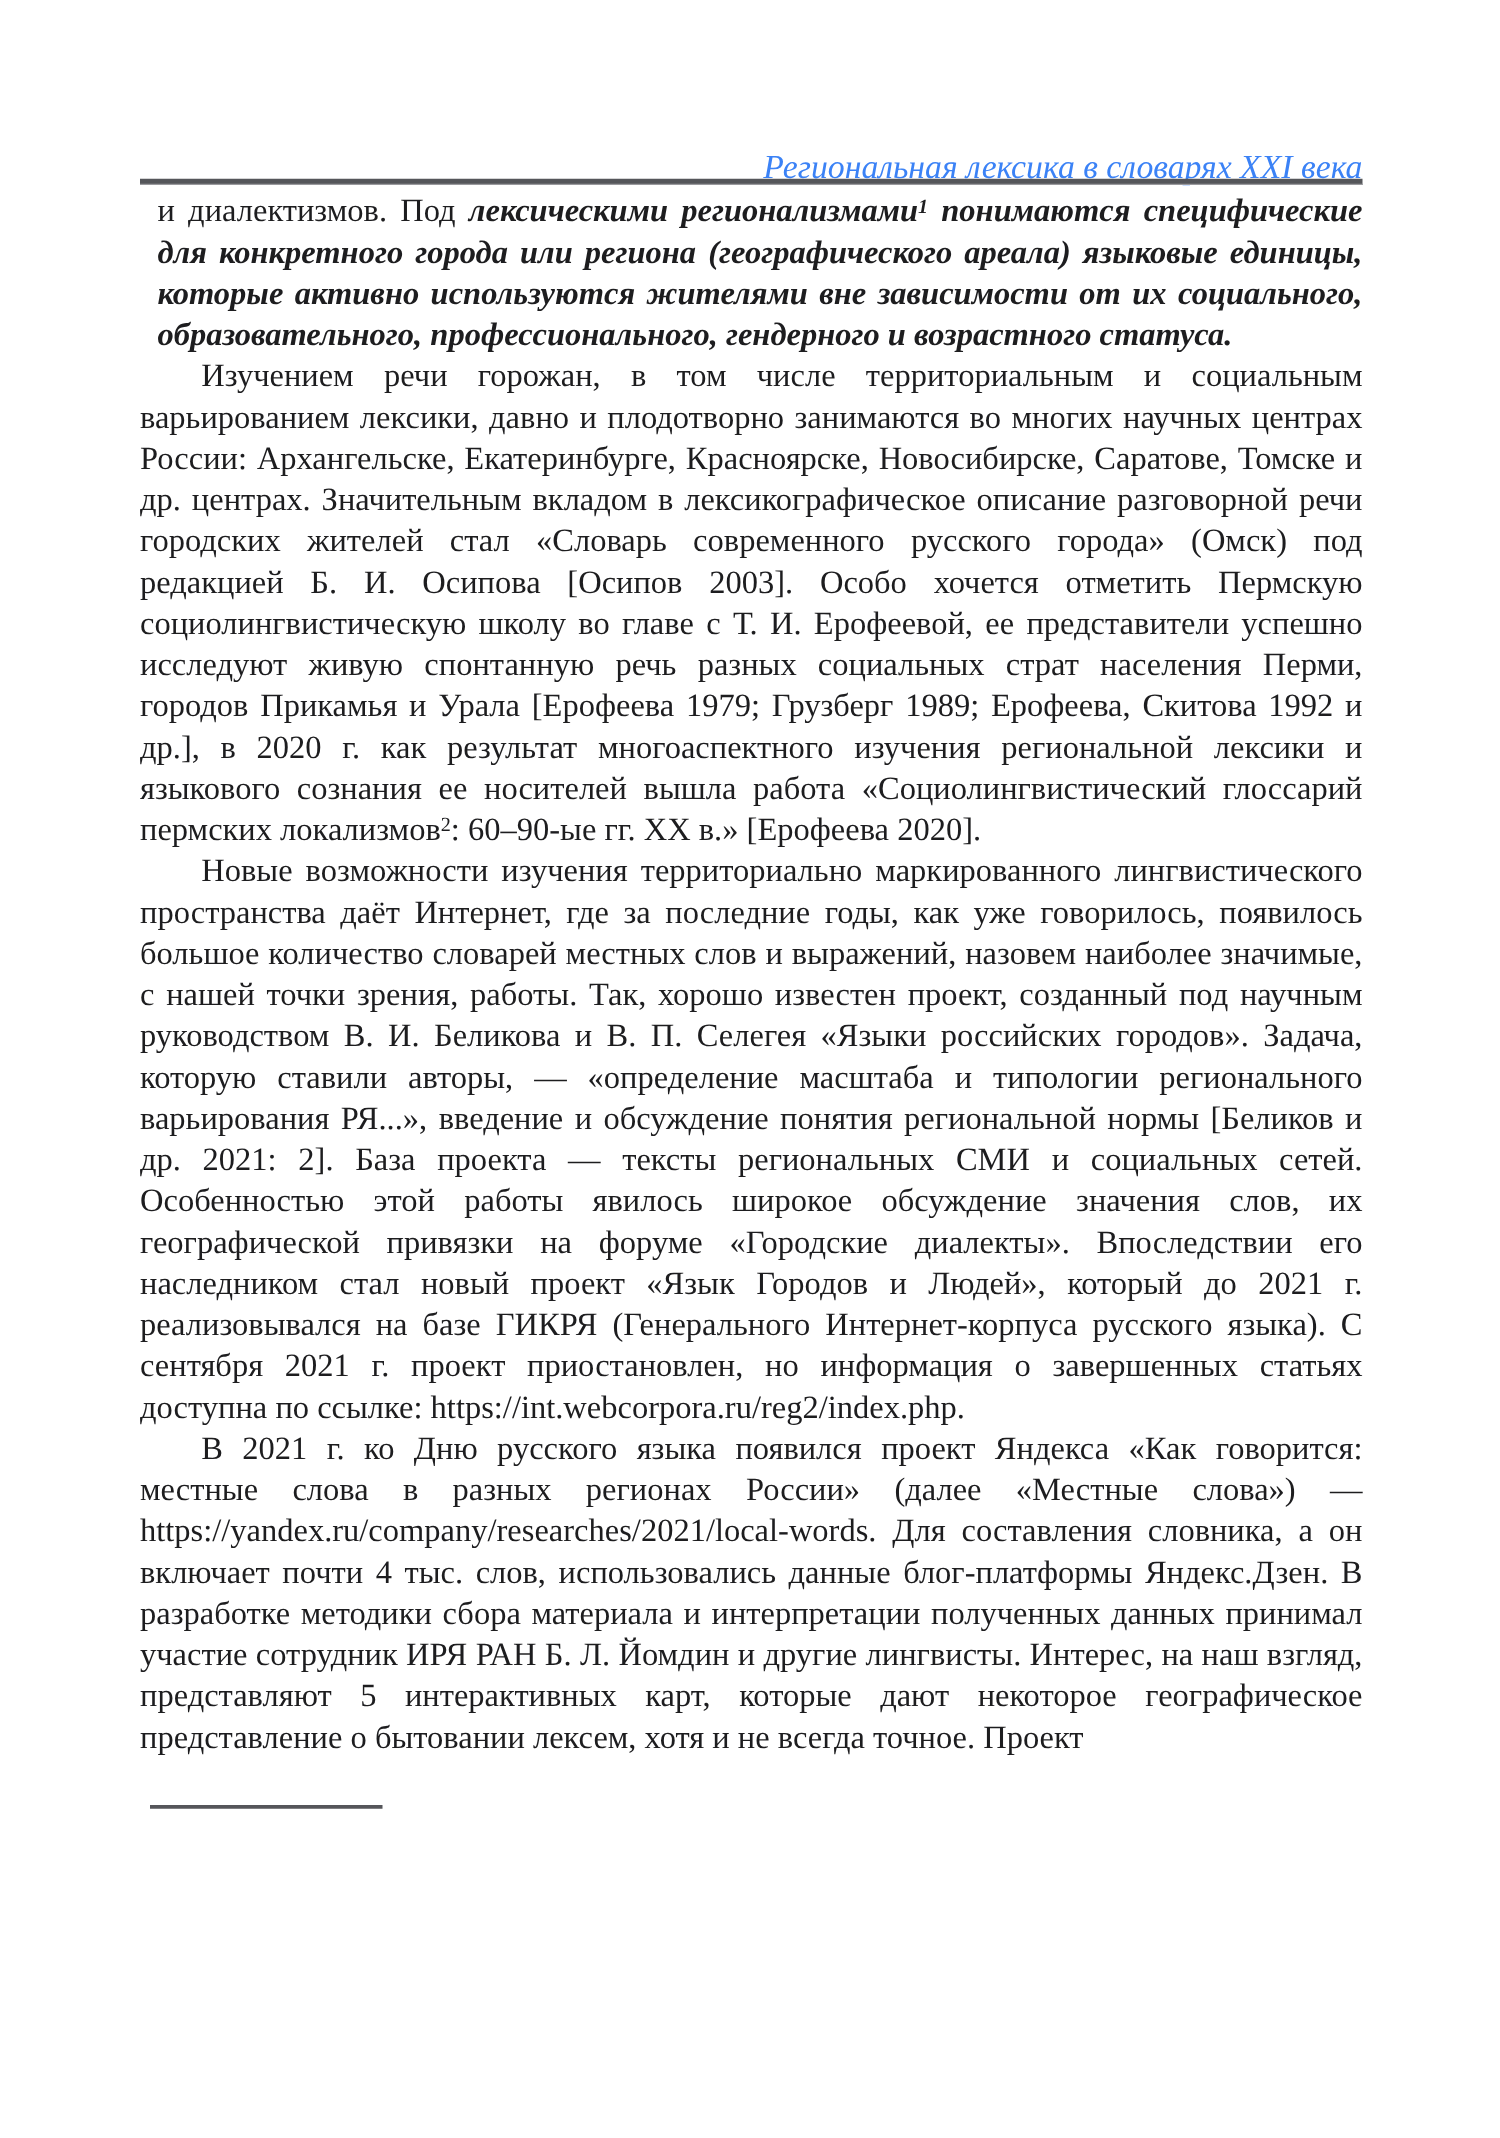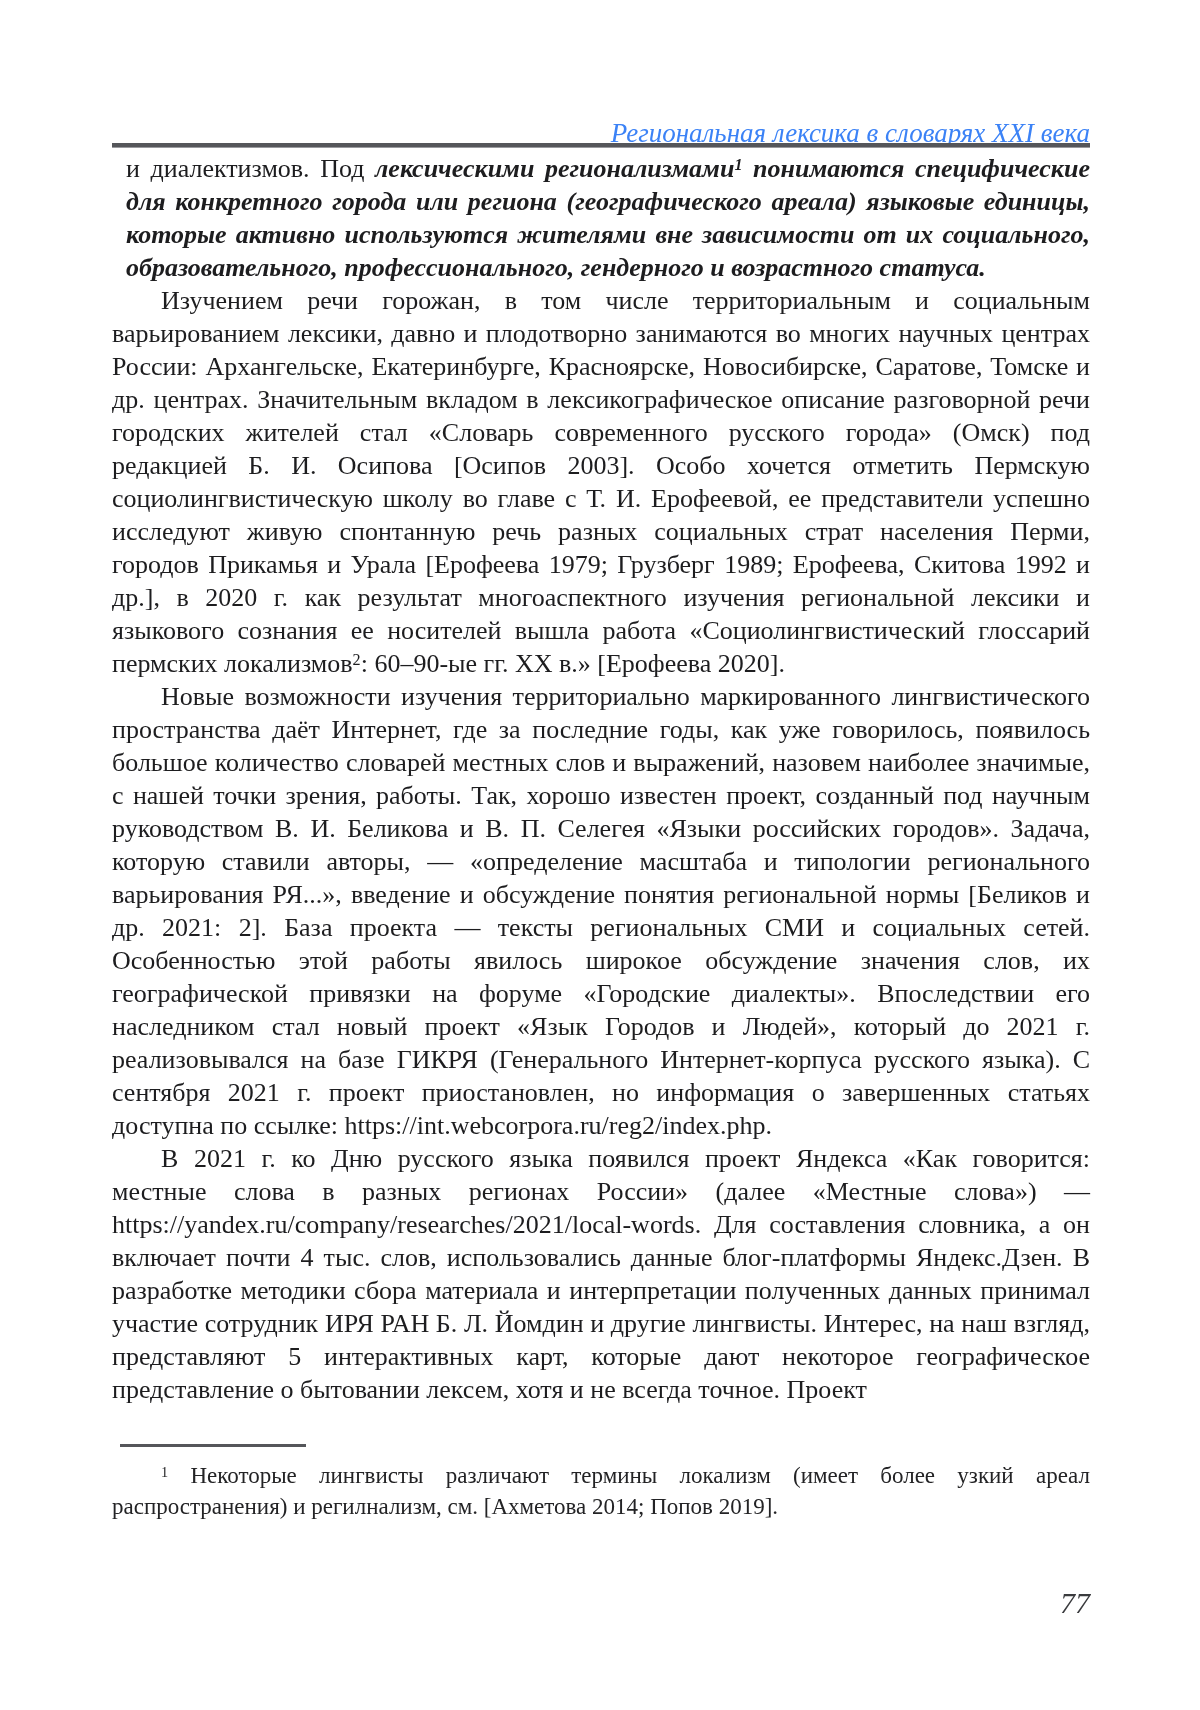--- a/index.html
+++ b/index.html
@@ -121,19 +121,17 @@
 
     <p class="para">Новые возможности изучения территориально маркированного лингвистического пространства даёт Интернет, где за последние годы, как уже говорилось, появилось большое количество словарей местных слов и выражений, назовем наиболее значимые, с нашей точки зрения, работы. Так, хорошо известен проект, созданный под научным руководством В. И. Беликова и В. П. Селегея «Языки российских городов». Задача, которую ставили авторы, — «определение масштаба и типологии регионального варьирования РЯ...», введение и обсуждение понятия региональной нормы [Беликов и др. 2021: 2]. База проекта — тексты региональных СМИ и социальных сетей. Особенностью этой работы явилось широкое обсуждение значения слов, их географической привязки на форуме «Городские диалекты». Впоследствии его наследником стал новый проект «Язык Городов и Людей», который до 2021 г. реализовывался на базе ГИКРЯ (Генерального Интернет-корпуса русского языка). С сентября 2021 г. проект приостановлен, но информация о завершенных статьях доступна по ссылке: https://int.webcorpora.ru/reg2/index.php.</p>
 
     <p class="para">В 2021 г. ко Дню русского языка появился проект Яндекса «Как говорится: местные слова в разных регионах России» (далее «Местные слова») — https://yandex.ru/company/researches/2021/local-words. Для составления словника, а он включает почти 4 тыс. слов, использовались данные блог-платформы Яндекс.Дзен. В разработке методики сбора материала и интерпретации полученных данных принимал участие сотрудник ИРЯ РАН Б. Л. Йомдин и другие лингвисты. Интерес, на наш взгляд, представляют 5 интерактивных карт, которые дают некоторое географическое представление о бытовании лексем, хотя и не всегда точное. Проект</p>
 
   </div>
 
   <div class="footnotes">
     <div class="fn-rule"></div>
 
-    <p class="footnote"><sup>1</sup> <span>Некоторые лингвисты различают термины локализм (имеет более узкий ареал распространения) и регилнализм, см. [Ахметова 2014; Попов 2019].</span></p>
 
   </div>
 
-  <div class="page-number">77</div>
 
 </div>
 
 </body></html>

